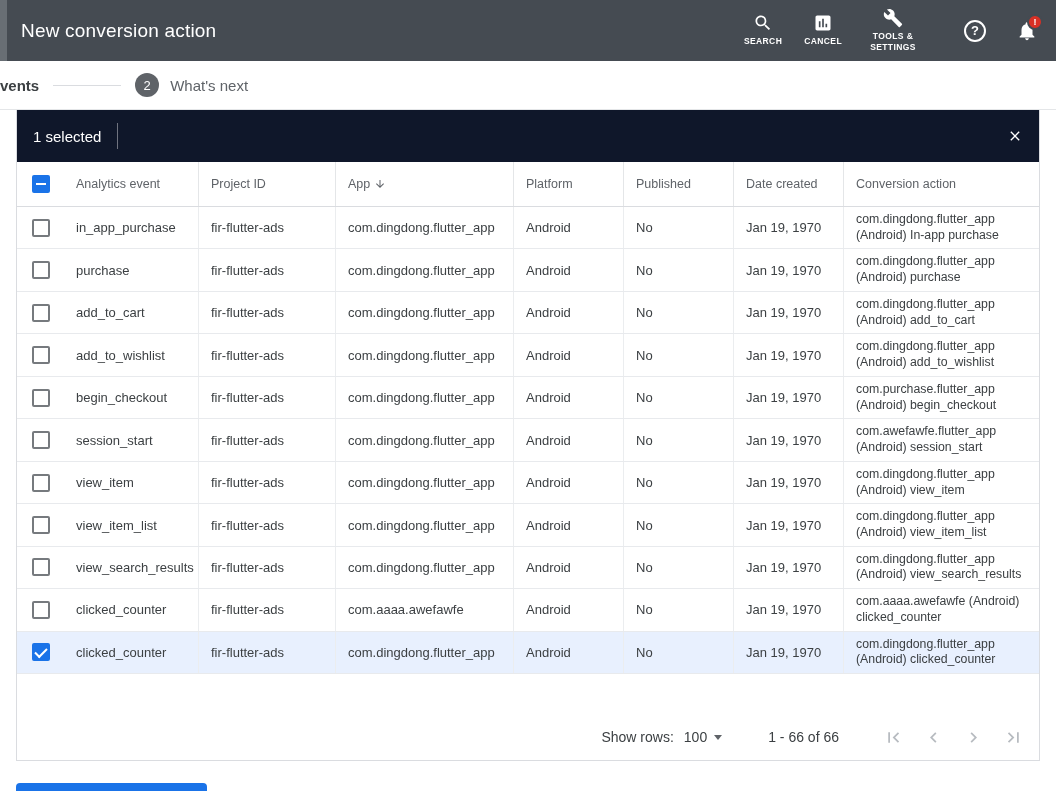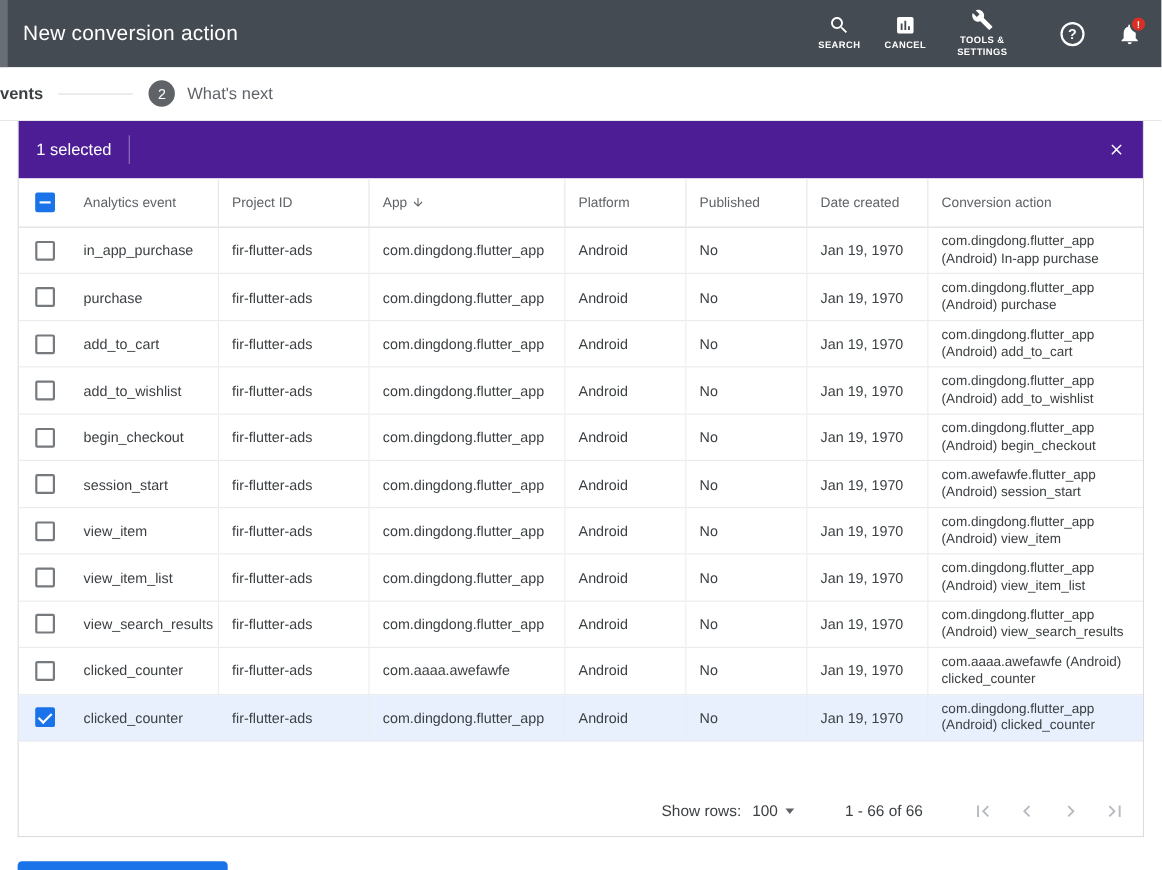--- a/index.html
+++ b/index.html
@@ -29,21 +29,21 @@
   .stepper { height:48px; display:flex; align-items:center; background:#fff; }
   .step1-label { font-size:15px; font-weight:700; color:#3c4043; }
   .step-line { width:68px; height:1px; background:#dadce0; margin:0 14px; }
   .step2-circle { width:24px; height:24px; border-radius:50%; background:#5f6368;
     color:#fff; font-size:13px; display:flex; align-items:center; justify-content:center; }
   .step2-label { color:#5f6368; font-size:15px; margin-left:11px; }
 
   
   .panel-wrap { border-top:1px solid #e4e6e8; padding:0 16px; }
   .panel { border:1px solid #dadce0; border-top:none; }
-  .panel-header { height:52px; background:#4c1d95; display:flex; align-items:center; padding:0 16px; }
+  .panel-header { height:52px; background:#0f172a; display:flex; align-items:center; padding:0 16px; }
   .selected-text { color:#fff; font-size:15px; }
   .hdr-divider { width:1px; height:26px; background:rgba(255,255,255,.4); margin-left:16px; }
   .close-btn { margin-left:auto; cursor:pointer; display:flex; }
   .close-btn svg { width:16px; height:16px; }
 
   .grid { display:grid; grid-template-columns:47px 134px 137px 178px 110px 110px 110px 1fr; align-items:center; }
   .thead { height:45px; border-bottom:1px solid #dadce0; color:#5f6368; font-size:12.5px; }
   .thead .cell { display:flex; align-items:flex-start; gap:4px; }
   .trow { min-height:41px; border-bottom:1px solid #e8eaed; font-size:13px; cursor:pointer; }
   .trow.selected { background:#e8f0fe; }
@@ -222,21 +222,21 @@
         <div class="grid trow">
     <div class="cell cb-cell">
       <span class="cb"></span>
     </div>
     <div class="cell">begin_checkout</div>
     <div class="cell">fir-flutter-ads</div>
     <div class="cell">com.dingdong.flutter_app</div>
     <div class="cell">Android</div>
     <div class="cell">No</div>
     <div class="cell">Jan 19, 1970</div>
-    <div class="cell conv">com.dingdong.flutter_app (Android) begin_checkout</div>
+    <div class="cell conv">com.purchase.flutter_app (Android) begin_checkout</div>
   </div>
         <div class="grid trow">
     <div class="cell cb-cell">
       <span class="cb"></span>
     </div>
     <div class="cell">session_start</div>
     <div class="cell">fir-flutter-ads</div>
     <div class="cell">com.dingdong.flutter_app</div>
     <div class="cell">Android</div>
     <div class="cell">No</div>

